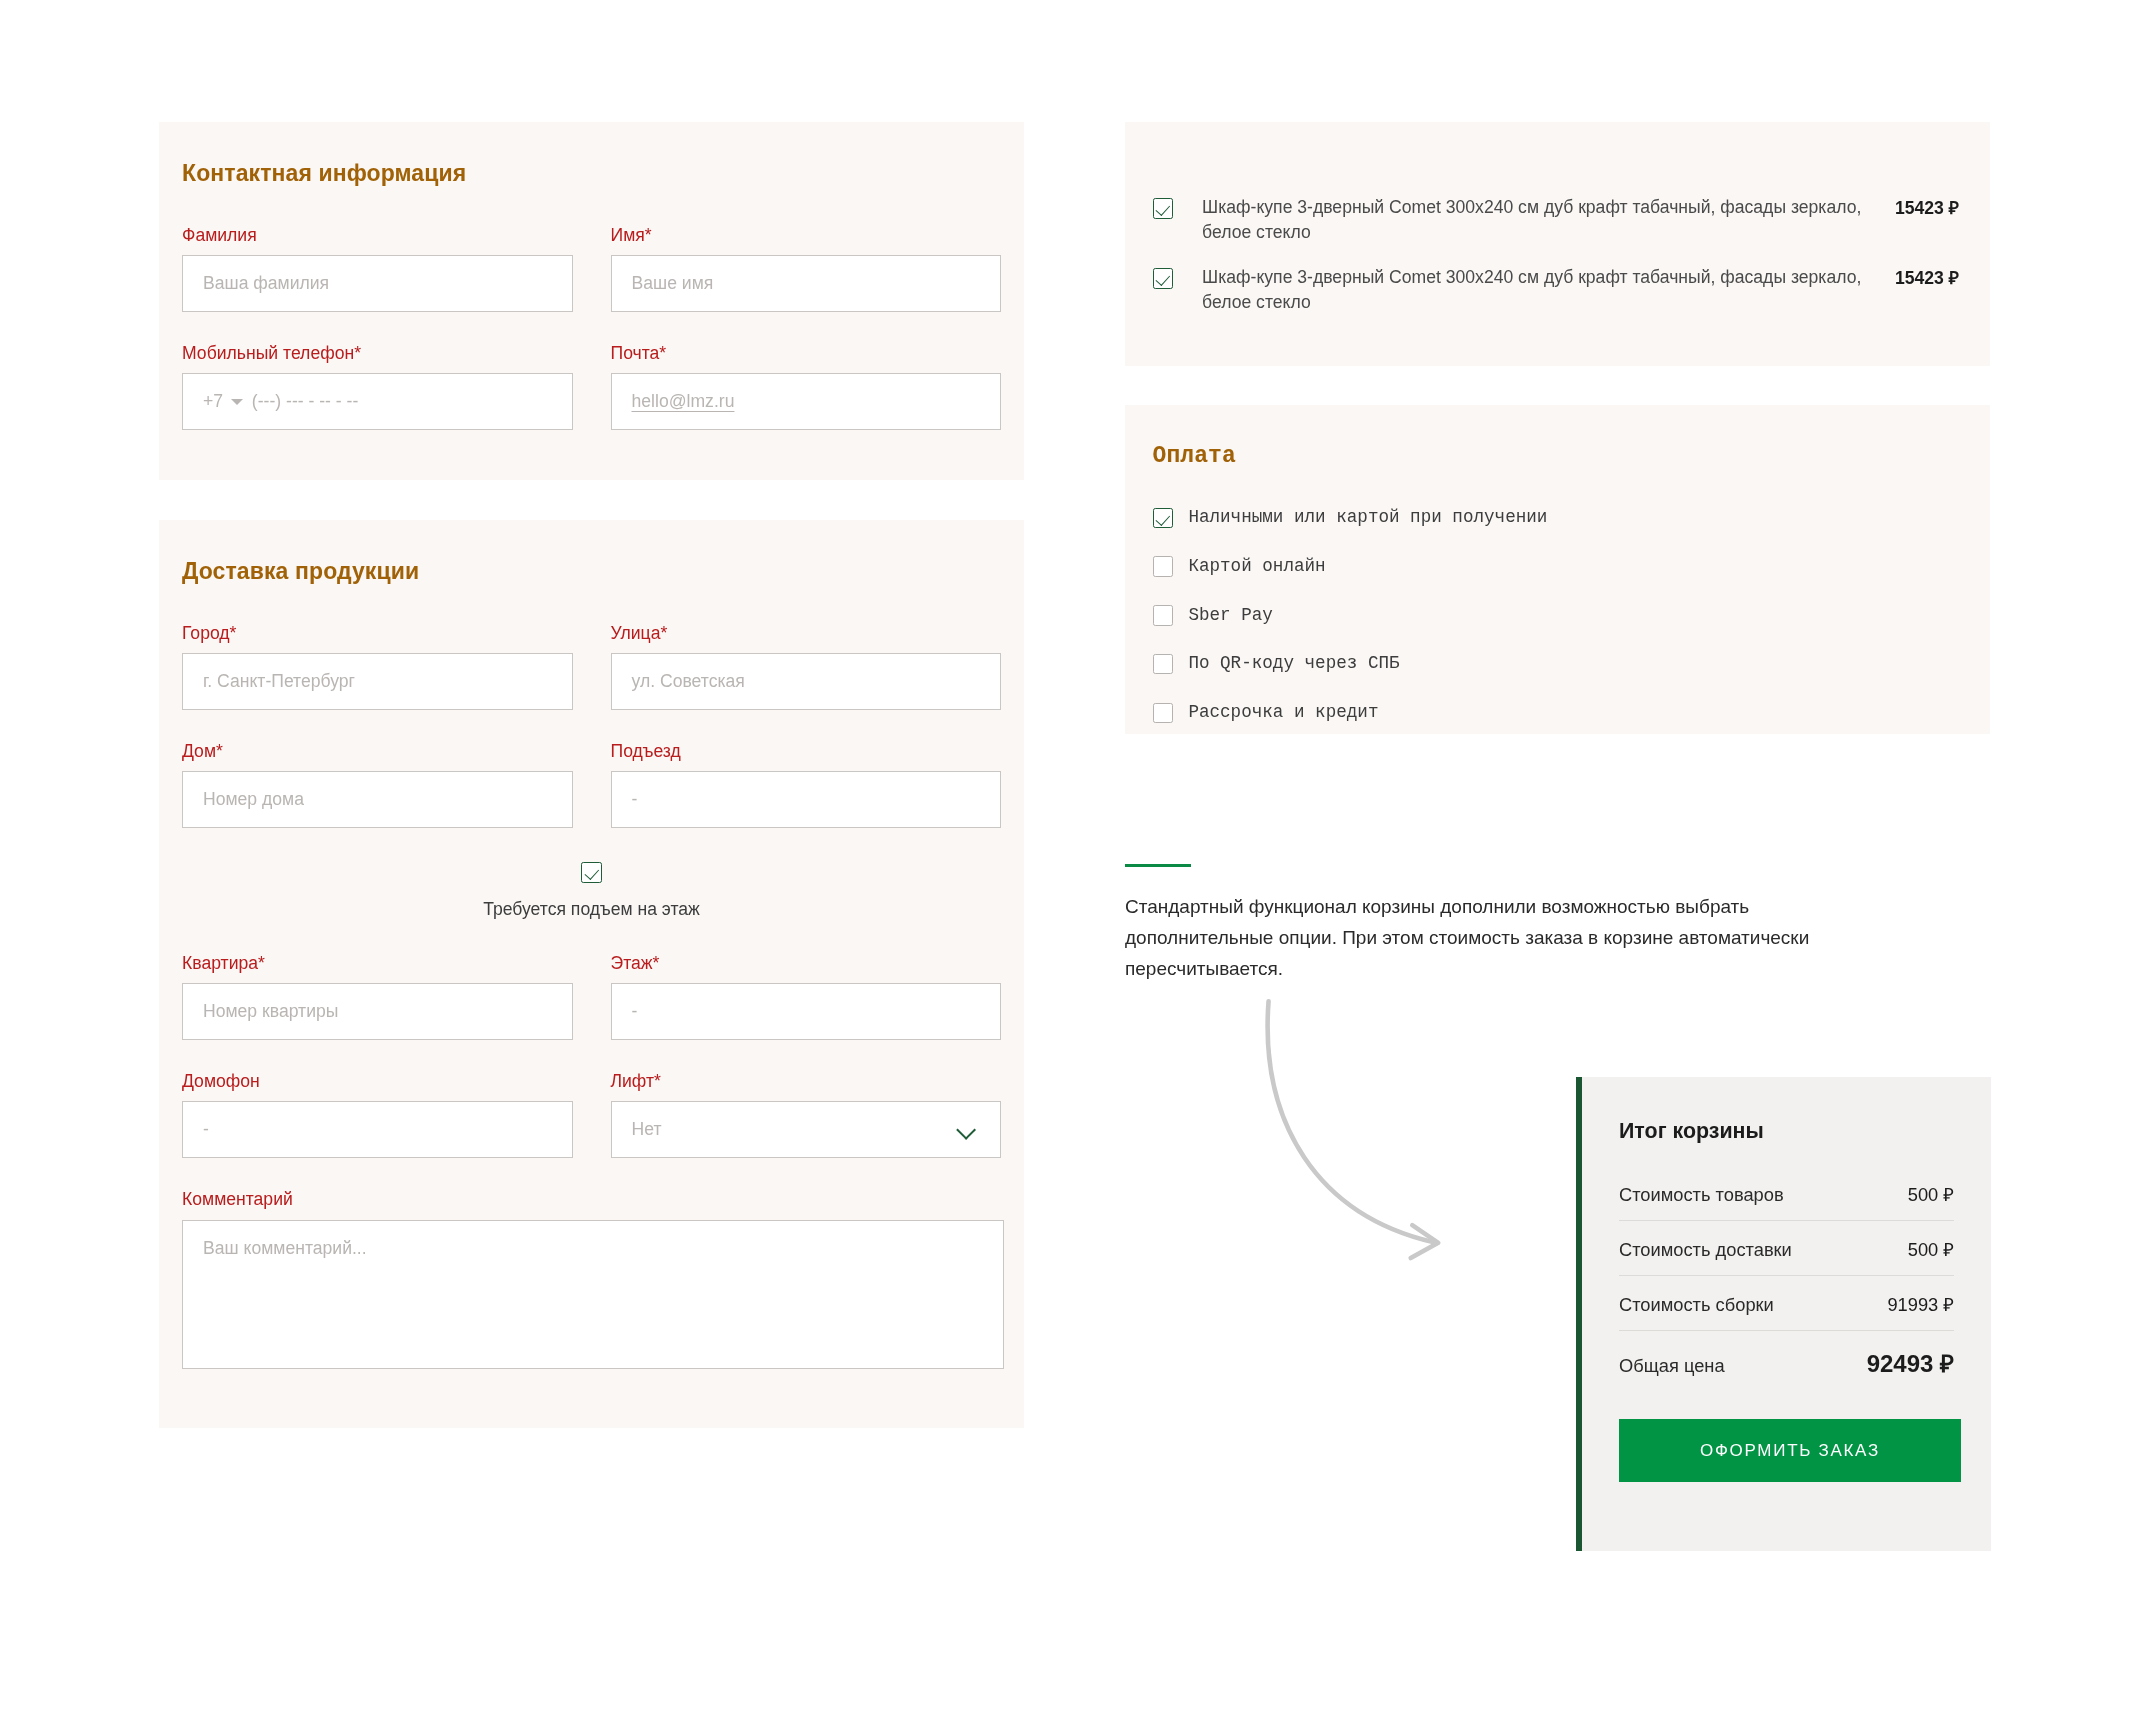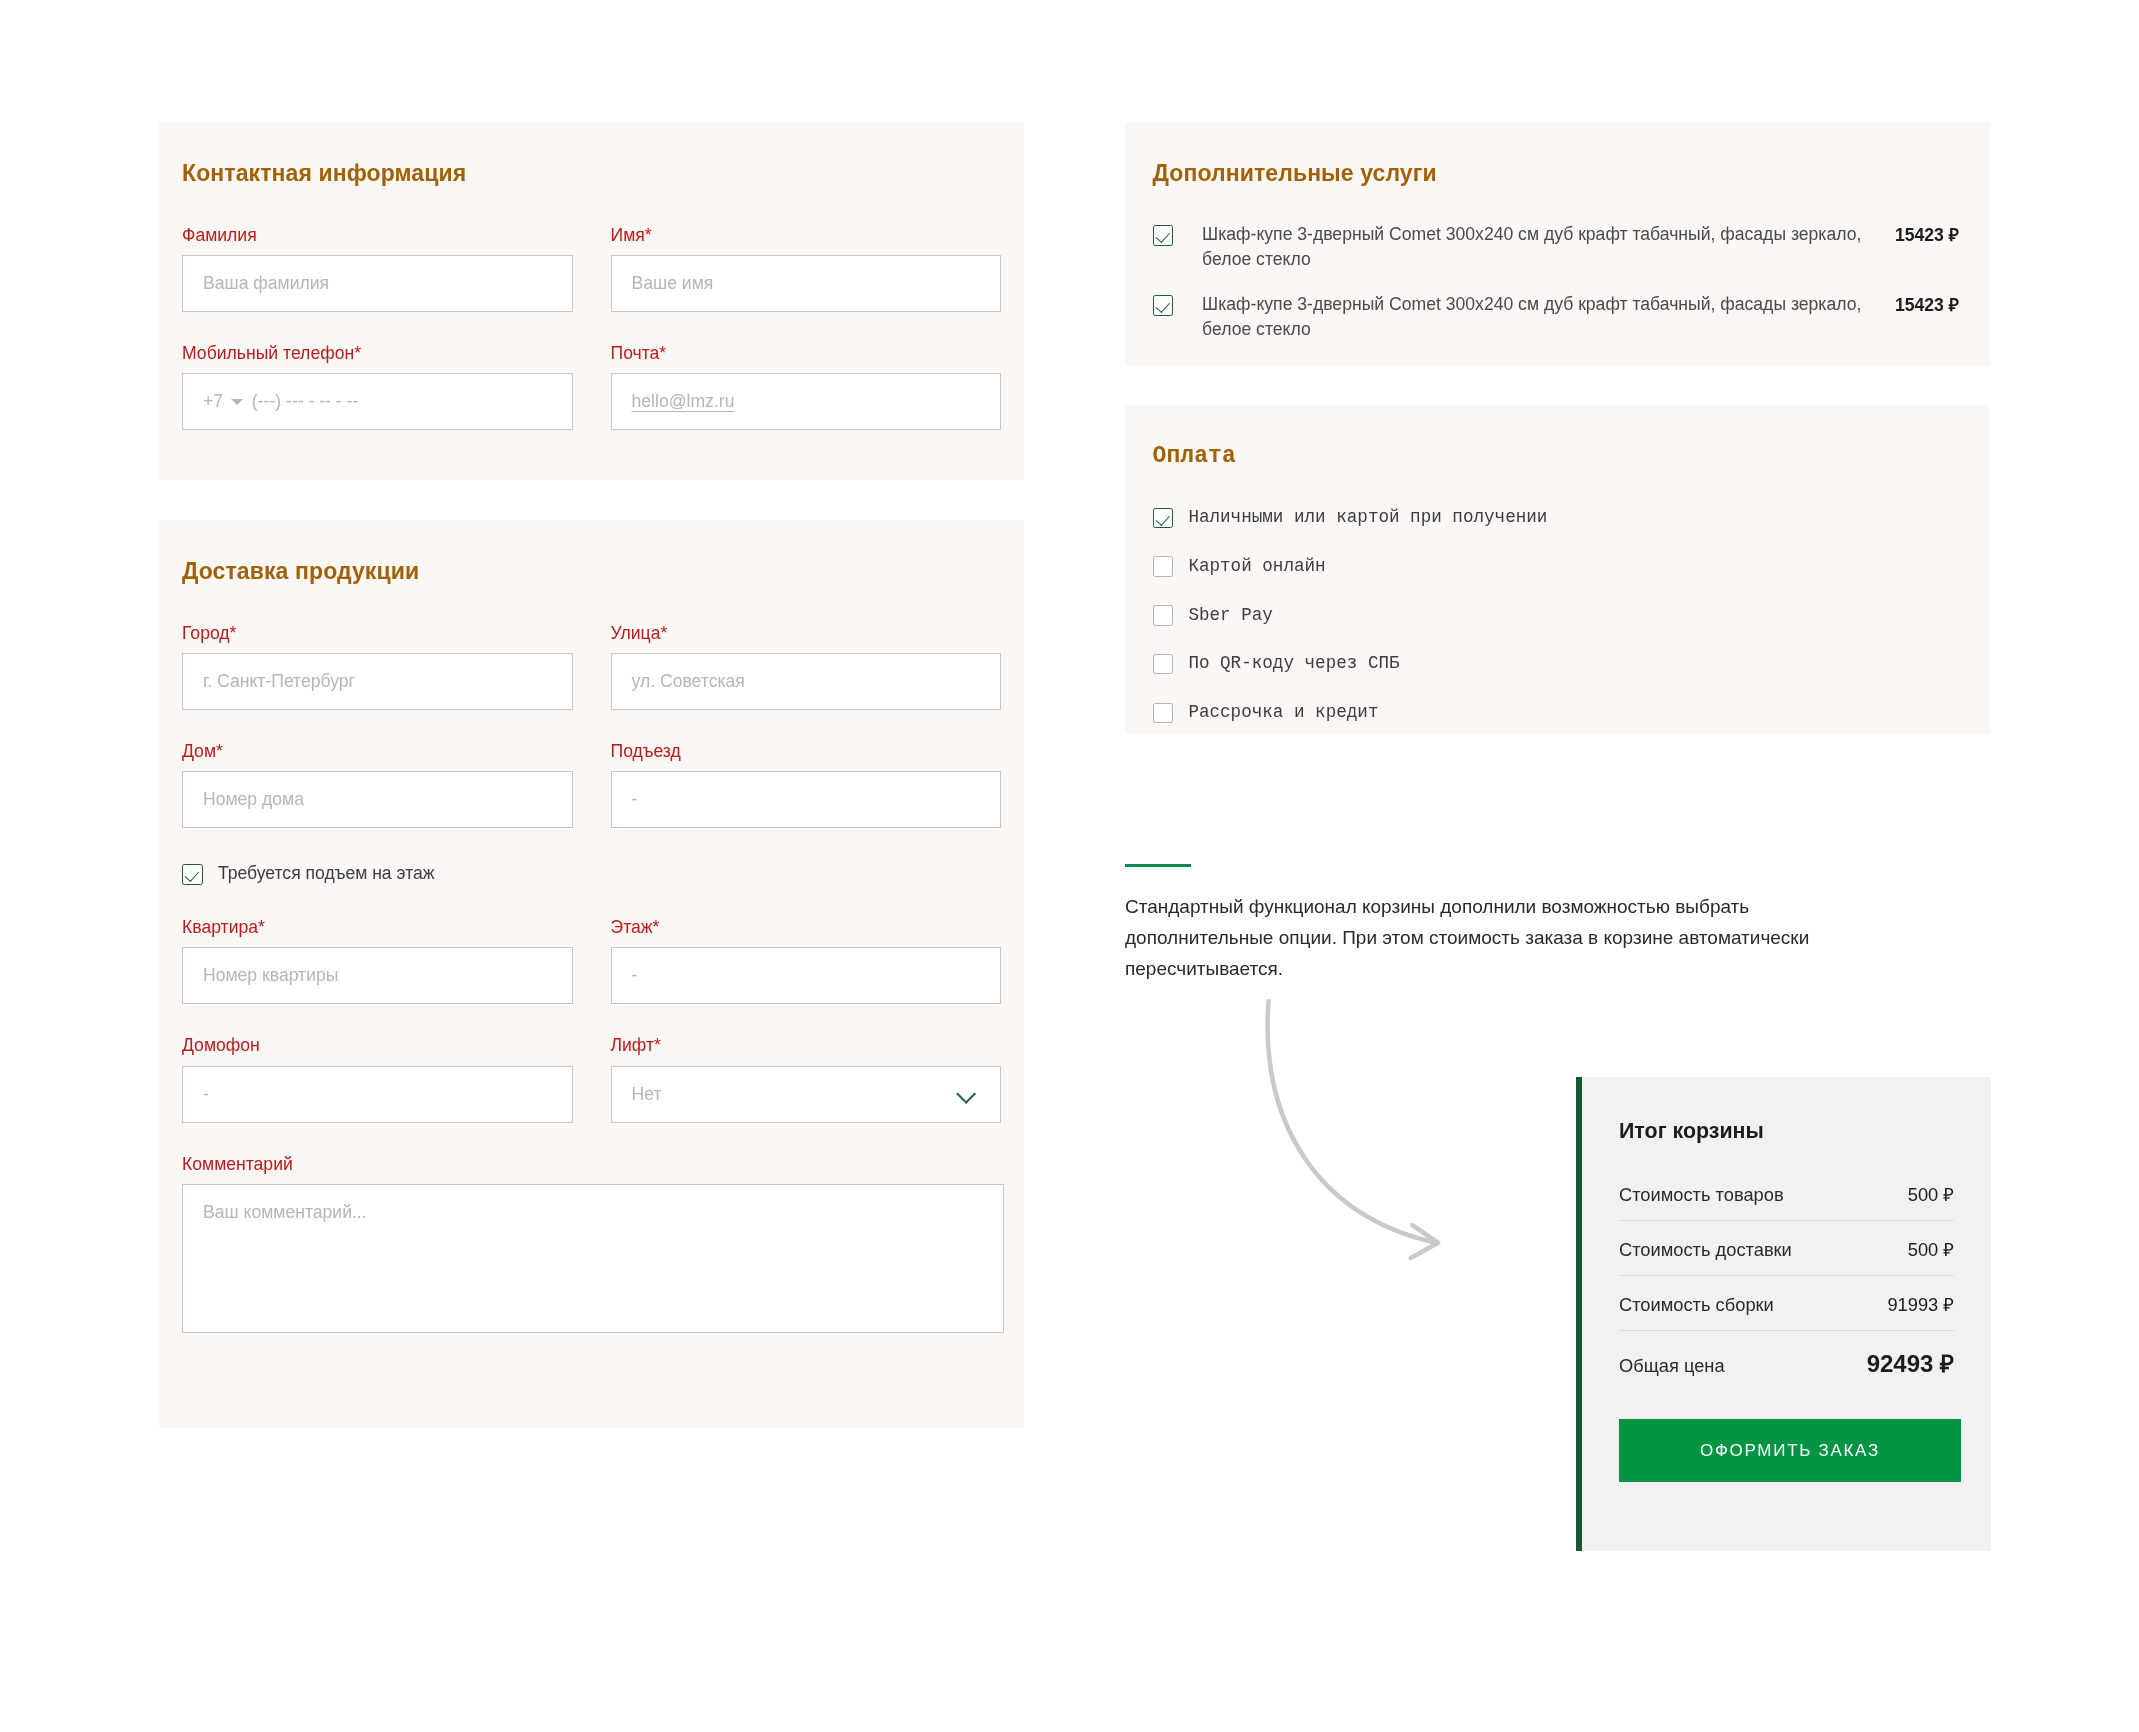--- a/index.html
+++ b/index.html
@@ -92,21 +92,21 @@
   .cb.checked::after {
     content: "";
     position: absolute;
     left: 5.3px; top: 3.1px;
     width: 6.9px; height: 11.5px;
     border-right: 1.8px solid #1f5c38;
     border-bottom: 1.8px solid #1f5c38;
     transform: rotate(42deg);
   }
 
-  .cb-row { display: flex; align-items: flex-start; gap: 15.3px; }
+  .cb-row { display: flex; align-items: flex-start; gap: 15.3px; flex-direction: column; }
   .cb-label { font-size: 17.6px; color: #3d3d3d; line-height: 1.35; }
 
   
   .svc-row {
     display: flex;
     align-items: flex-start;
     gap: 29px;
     margin-bottom: 20px;
   }
   .svc-name {
@@ -308,21 +308,20 @@
         <div class="field-label">Комментарий</div>
         <div class="input-box tall" style="width:822px;">
           <span>Ваш комментарий...</span>
         </div>
       </div>
     </div>
   </div>
 
   <div class="card" style="left:1125px; top:122px; width:865px; height:244px;">
     <div style="padding:38px 31px 0 27.5px;">
-      <div class="card-title">Дополнительные услуги</div>
 
       <div style="margin-top:35px;">
         <div class="svc-row">
           <span class="cb checked" style="margin-top:3.1px;"></span>
           <span class="svc-name">Шкаф-купе 3-дверный Comet 300x240 см дуб крафт табачный, фасады зеркало, белое стекло</span>
           <span class="svc-price">15423 ₽</span>
         </div>
 
         <div class="svc-row">
           <span class="cb checked" style="margin-top:3.1px;"></span>

